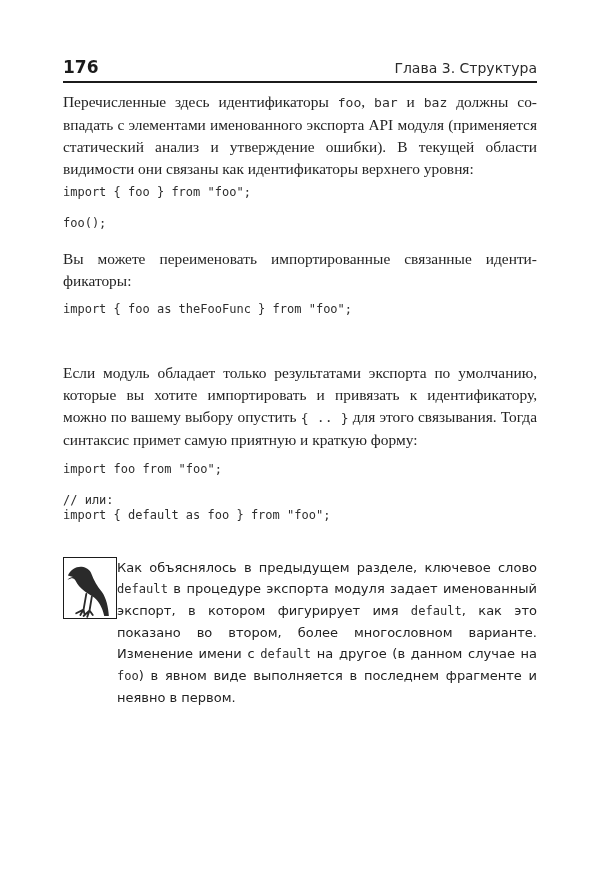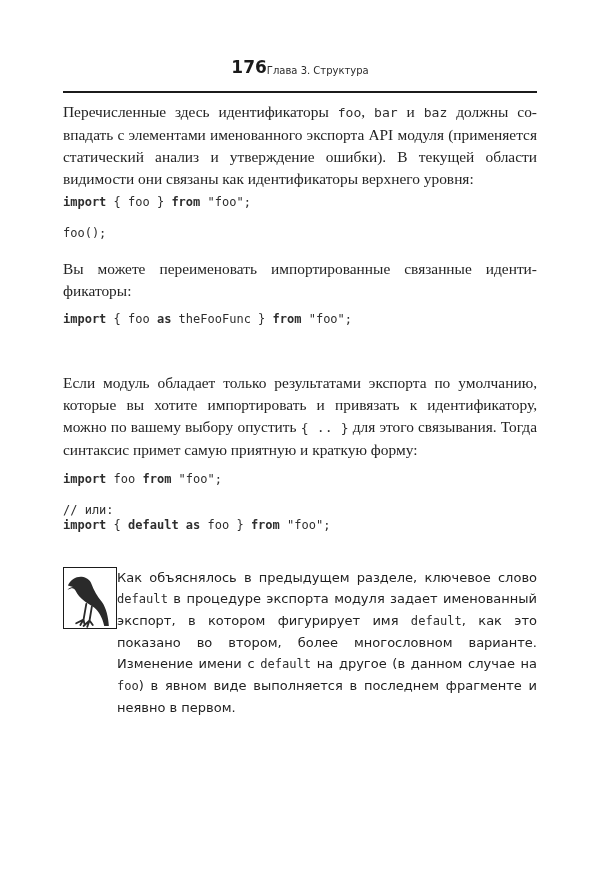--- a/index.html
+++ b/index.html
@@ -6,47 +6,47 @@
   html, body { background:#ffffff; }
   .page {
     width:600px; height:879px;
     background:#ffffff;
     padding:0 63px;
     color:#242424;
     font-family:"Liberation Serif", serif;
     overflow:hidden;
   }
   .page-header {
-    display:flex; justify-content:center; align-items:flex-end;
-    padding-top:59px; padding-bottom:15px;
+    display:flex; justify-content:space-between; align-items:flex-end;
+    padding-top:59px; padding-bottom:5px;
   }
   .page-number {
     font-family:"DejaVu Sans", sans-serif;
     font-weight:bold; font-size:17px; line-height:1;
     color:#1b1b1b;
   }
   .chapter-title {
     font-family:"DejaVu Sans", sans-serif;
-    font-size:10px; line-height:1.15;
+    font-size:14px; line-height:1.15;
     color:#2b2b2b;
   }
   .header-rule { border-bottom:2px solid #1b1b1b; height:0; }
   .body-text {
     font-size:15.4px; line-height:22px;
     text-align:justify;
     hyphens:manual;
     color:#242424;
   }
   .mono {
     font-family:"DejaVu Sans Mono", monospace;
     font-size:0.85em;
     color:#2e2e2e;
   }
   .note-text .mono { font-size:0.93em; }
-  .bold { font-weight:bold; }
+  .bold { font-weight:normal; }
   .ital { }
   .code-block {
     font-family:"DejaVu Sans Mono", monospace;
     font-size:12px; line-height:15.5px;
     color:#2e2e2e;
     white-space:pre;
   }
   .note {
     display:flex; align-items:flex-start; 
   }

